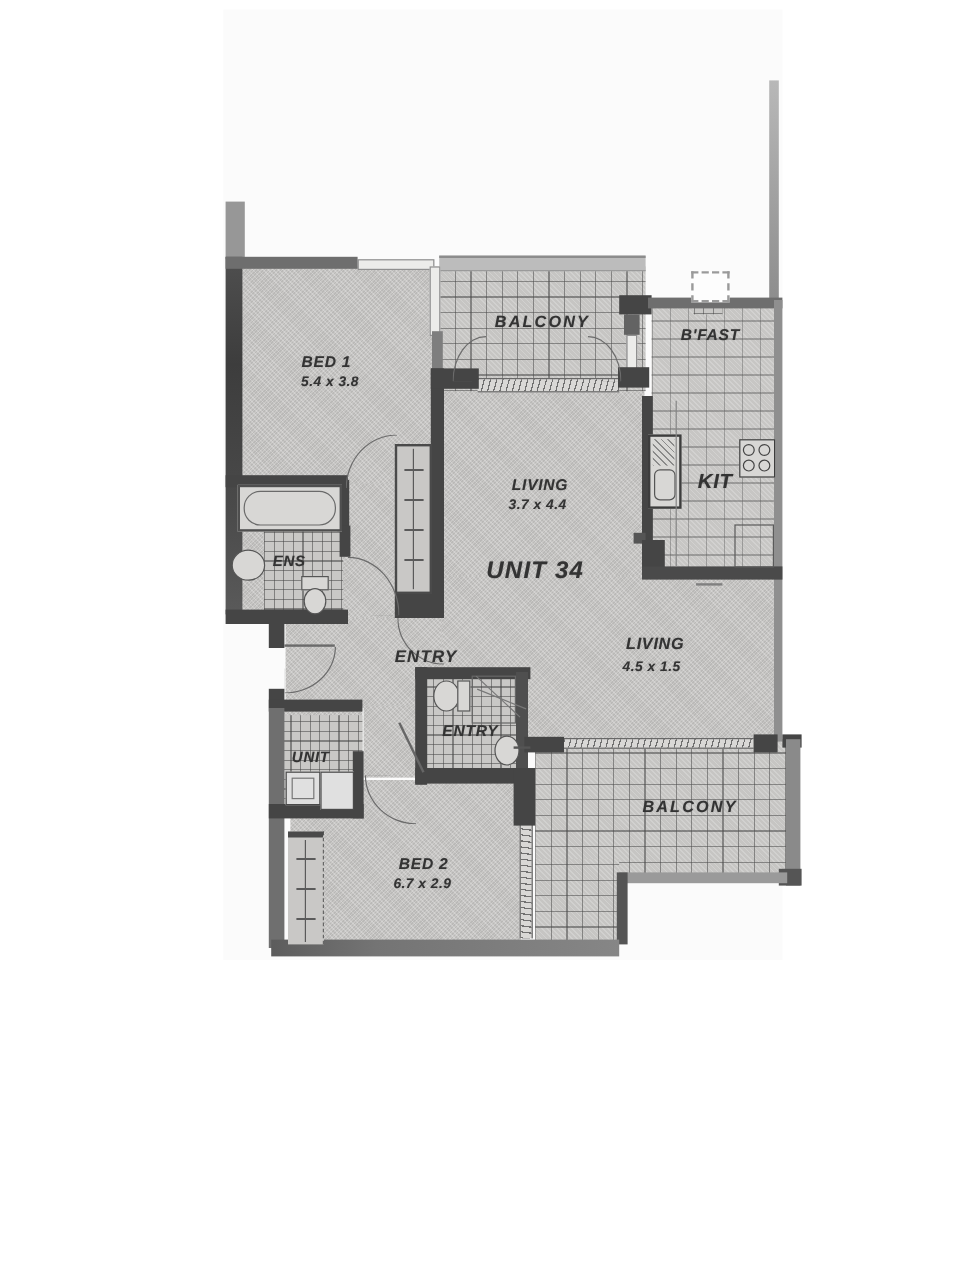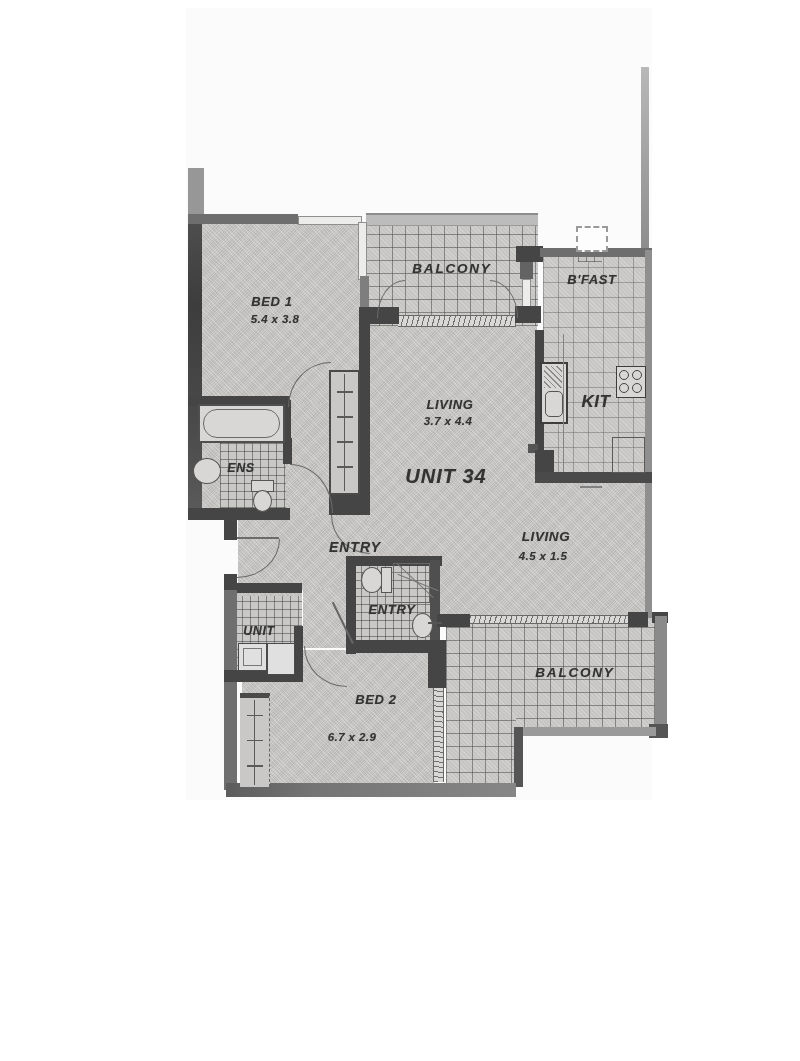--- a/index.html
+++ b/index.html
@@ -185,17 +185,17 @@
   <div class="lbl rm" style="left:450px;top:404px;">LIVING</div>
   <div class="lbl dim" style="left:448px;top:421px;">3.7 x 4.4</div>
   <div class="lbl big" style="left:446px;top:476px;">UNIT 34</div>
   <div class="lbl rm" style="left:596px;top:402px;font-size:17px;">KIT</div>
   <div class="lbl rm" style="left:241px;top:468px;font-size:12.5px;">ENS</div>
   <div class="lbl rm" style="left:307px;top:547px;font-size:14px;letter-spacing:1px;margin-left:48px;">ENTRY</div>
   <div class="lbl rm" style="left:546px;top:536px;font-size:13.5px;">LIVING</div>
   <div class="lbl dim" style="left:543px;top:556px;">4.5 x 1.5</div>
   <div class="lbl rm" style="left:392px;top:609px;">ENTRY</div>
   <div class="lbl rm" style="left:259px;top:631px;font-size:12.5px;">UNIT</div>
-  <div class="lbl rm" style="left:353px;top:699px;margin-left:23px;">BED 2</div>
+  <div class="lbl rm" style="left:353px;top:720px;">BED 2</div>
   <div class="lbl dim" style="left:352px;top:737px;">6.7 x 2.9</div>
   <div class="lbl balc" style="left:575px;top:672px;">BALCONY</div>
 
 </div>
 
 </body></html>

